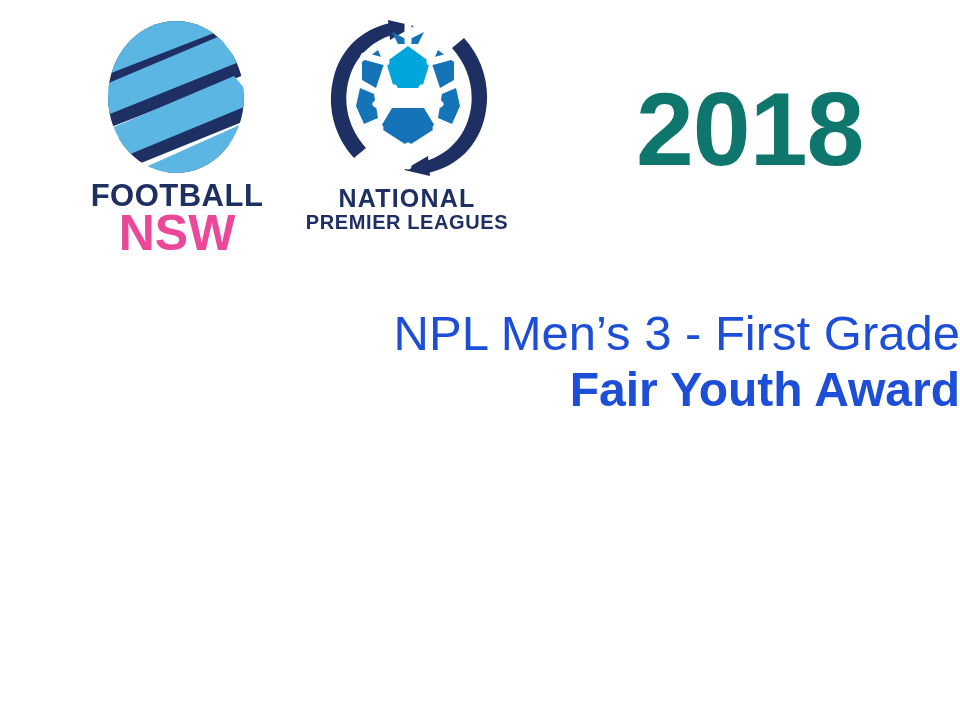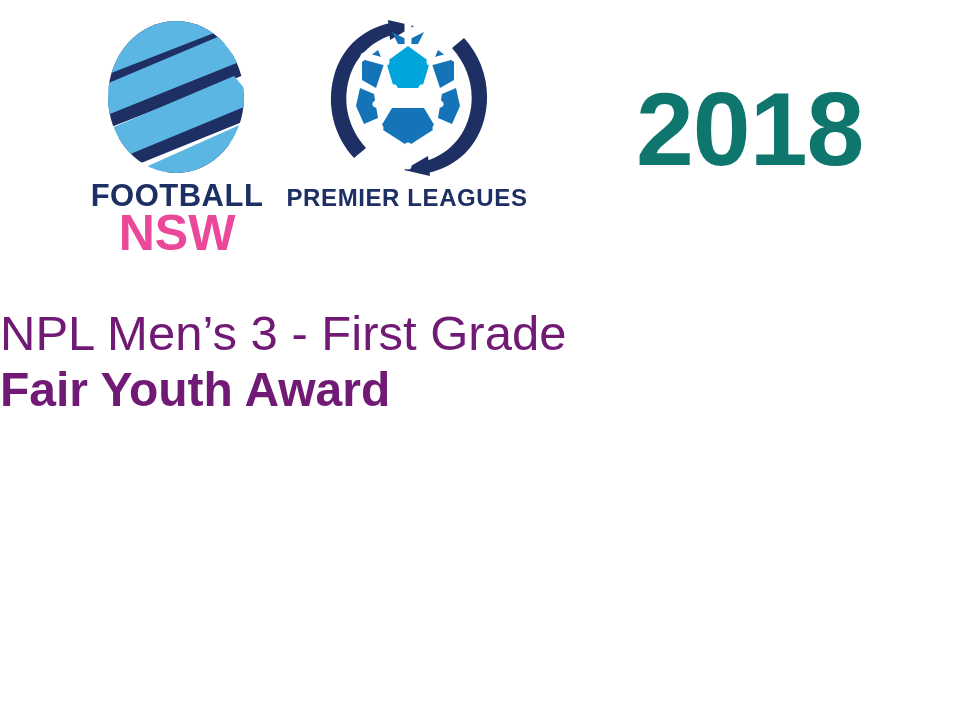--- a/index.html
+++ b/index.html
@@ -98,21 +98,21 @@
     color: #1d2f63;
   }
   .npl-line1 {
     display: block;
     font-size: 25px;
     font-weight: bold;
     letter-spacing: 1.2px;
   }
   .npl-line2 {
     display: block;
-    font-size: 24px;
+    font-size: 20px;
     font-weight: bold;
     letter-spacing: 0.6px;
   }
 
   
   .year {
     position: absolute;
     left: 636px;
     top: 77px;
     font-size: 104px;
@@ -130,22 +130,22 @@
     top: 305px;
     width: 960px;
     text-align: center;
   }
   .award-block { width: 100%; }
   .block-gap { height: 74px; }
 
   .line {
     display: block;
     width: 100%;
-    text-align: left;
-    color: #701a75;
+    text-align: right;
+    color: #1d4ed8;
     line-height: 1.16;
     font-family: "Liberation Sans", sans-serif;
   }
   .line-regular {
     font-size: 49px;
     font-weight: normal;
   }
   .line-bold {
     font-size: 48px;
     font-weight: bold;
@@ -246,20 +246,21 @@
             <path d="M104 44 L126 38"></path>
             <path d="M68 70 L50 86"></path>
             <path d="M96 70 L114 86"></path>
             <path d="M82 128 L82 148"></path>
             <path d="M54 110 L36 112"></path>
             <path d="M110 110 L128 112"></path>
           </g>
         </svg>
       </div>
       <div class="npl-wordmark">
+        <span class="npl-line1">NATIONAL</span>
         <span class="npl-line2">PREMIER LEAGUES</span>
       </div>
     </div>
 
     <div class="year">2018</div>
   </div>
 
   <div class="body-text">
 
     <div class="award-block">

